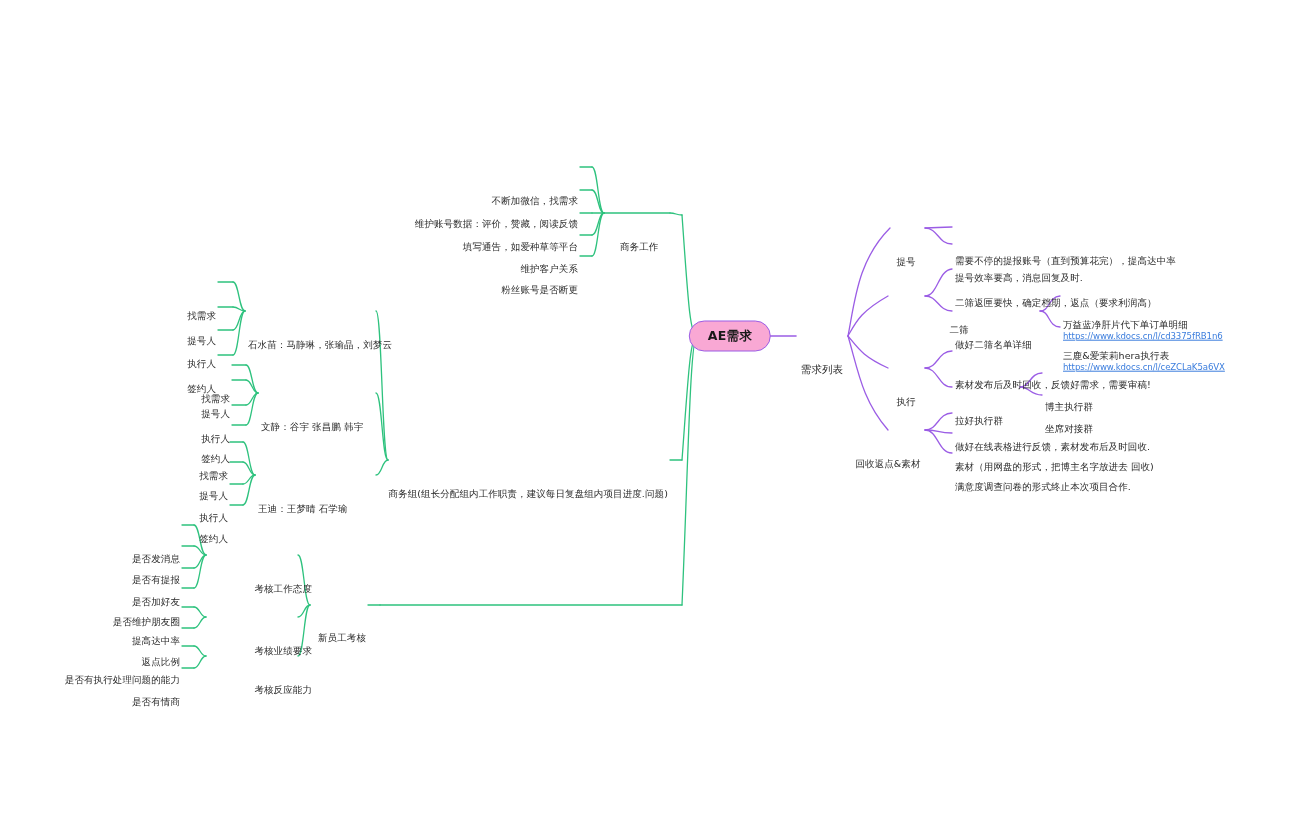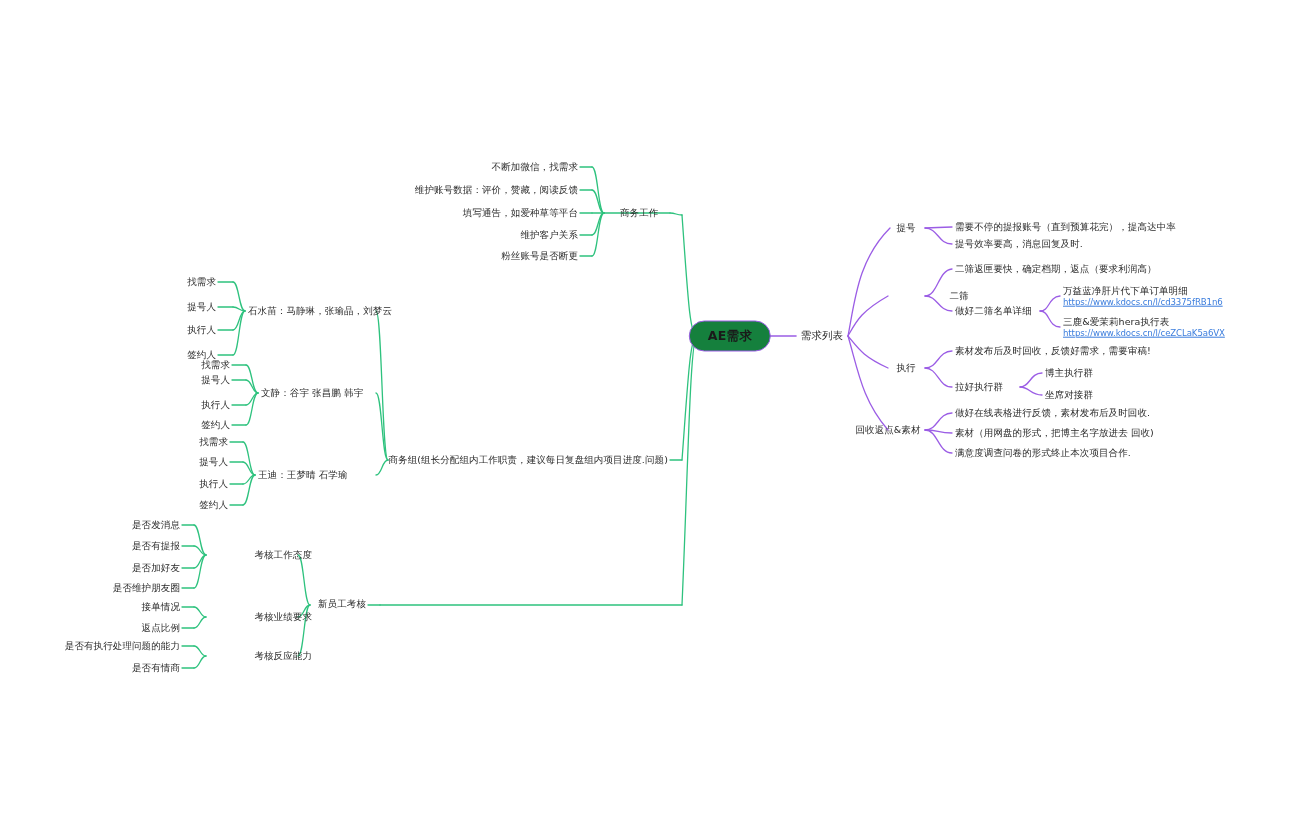--- a/index.html
+++ b/index.html
@@ -28,40 +28,41 @@
     height: 840px;
     pointer-events: none;
   }
   .node {
     position: absolute;
     font-size: 9.5px;
     line-height: 1.25;
     color: #2b2b2b;
     white-space: nowrap;
     letter-spacing: 0.1px;
+    margin-top: 34px;
   }
   .node.r { text-align: right; }
   .node.l { text-align: left; }
   .node.c { text-align: center; }
 
   
   .anchor-right { transform: translate(-100%, -50%); }
   .anchor-left  { transform: translate(0, -50%); }
   .anchor-center{ transform: translate(-50%, -50%); }
 
   .root {
     position: absolute;
     transform: translate(-50%, -50%);
     border: 1.6px solid #9b5de5;
     border-radius: 16px;
     padding: 6px 18px;
     font-size: 12.5px;
     font-weight: bold;
     color: #1a1a1a;
-    background: #15803d;
+    background: #f9a8d4;
     letter-spacing: 0.3px;
   }
   .topic-main {
     font-size: 10.5px;
     color: #2b2b2b;
   }
   .link-text {
     color: #3b7ddd;
     text-decoration: underline;
     display: block;
@@ -247,19 +248,19 @@
 
   <div class="node r anchor-right" style="left:366px; top:605px;font-family:Liberation Serif, serif;">新员工考核</div>
 
   <div class="node l anchor-left" style="left:312px; top:555px; transform:translate(-100%,-50%);">考核工作态度</div>
   <div class="node r anchor-right" style="left:180px; top:525px;">是否发消息</div>
   <div class="node r anchor-right" style="left:180px; top:546px;">是否有提报</div>
   <div class="node r anchor-right" style="left:180px; top:568px;">是否加好友</div>
   <div class="node r anchor-right" style="left:180px; top:588px;">是否维护朋友圈</div>
 
   <div class="node l anchor-left" style="left:312px; top:617px; transform:translate(-100%,-50%);">考核业绩要求</div>
-  <div class="node r anchor-right" style="left:180px; top:607px;">接单情况</div>
+  <div class="node r anchor-right" style="left:180px; top:607px;">提高达中率</div>
   <div class="node r anchor-right" style="left:180px; top:628px;">返点比例</div>
 
   <div class="node l anchor-left" style="left:312px; top:656px; transform:translate(-100%,-50%);">考核反应能力</div>
   <div class="node r anchor-right" style="left:180px; top:646px;">是否有执行处理问题的能力</div>
   <div class="node r anchor-right" style="left:180px; top:668px;">是否有情商</div>
 </div>
 
 </body></html>

